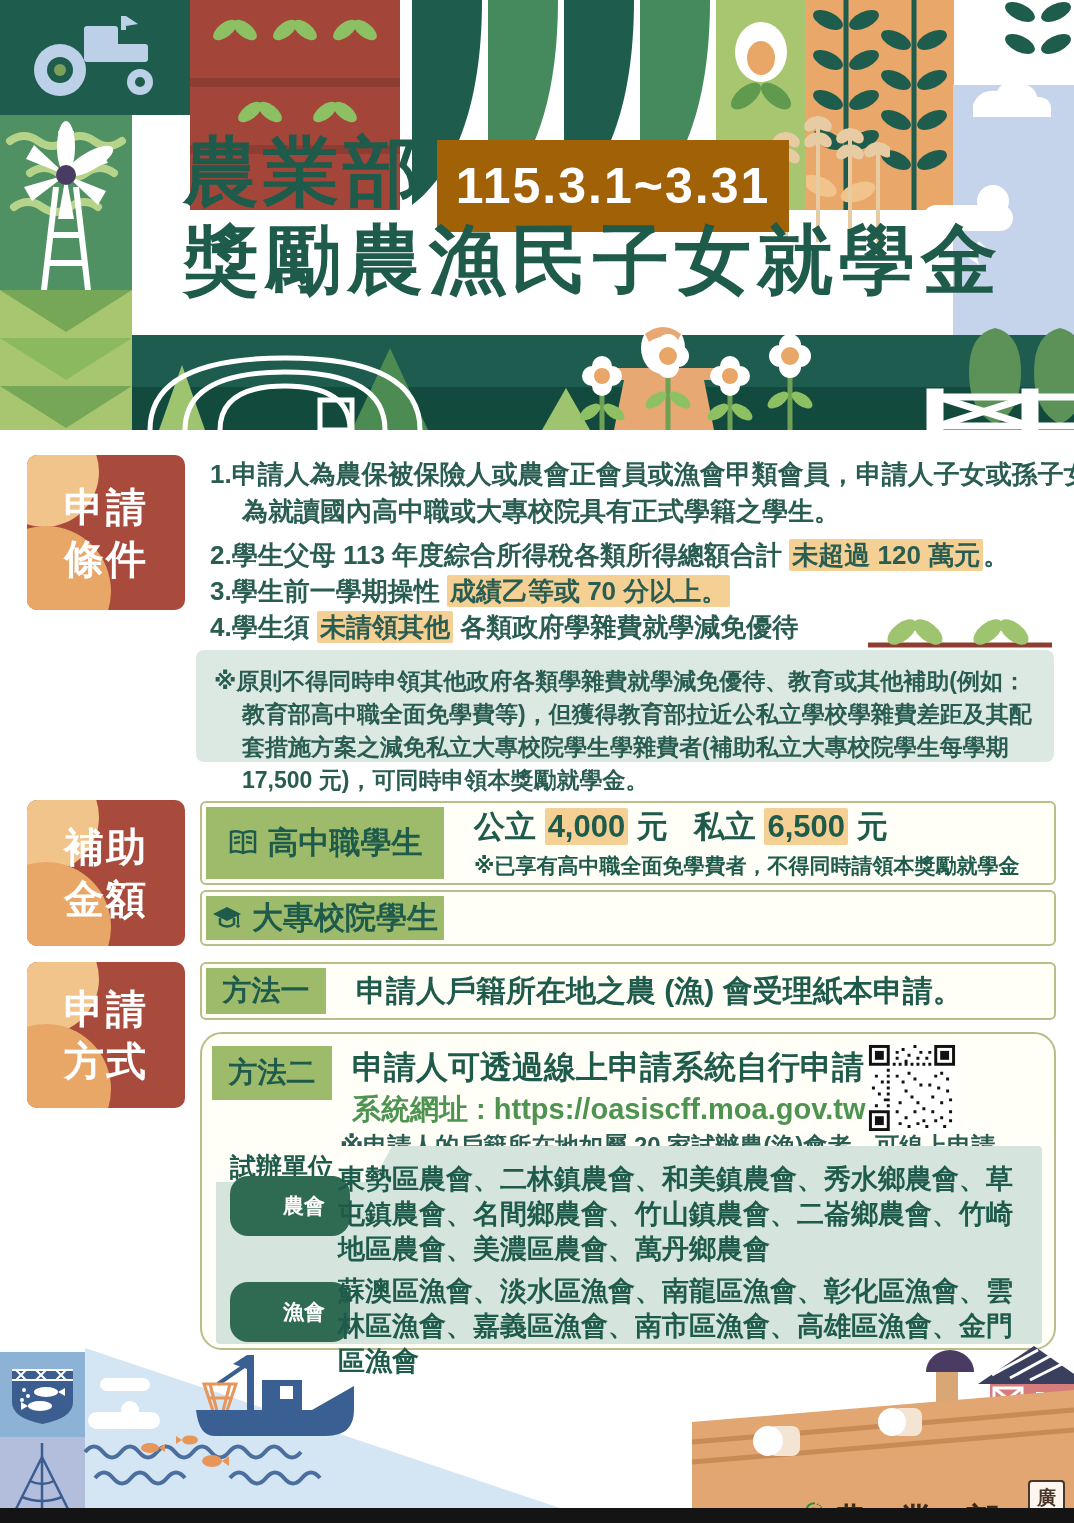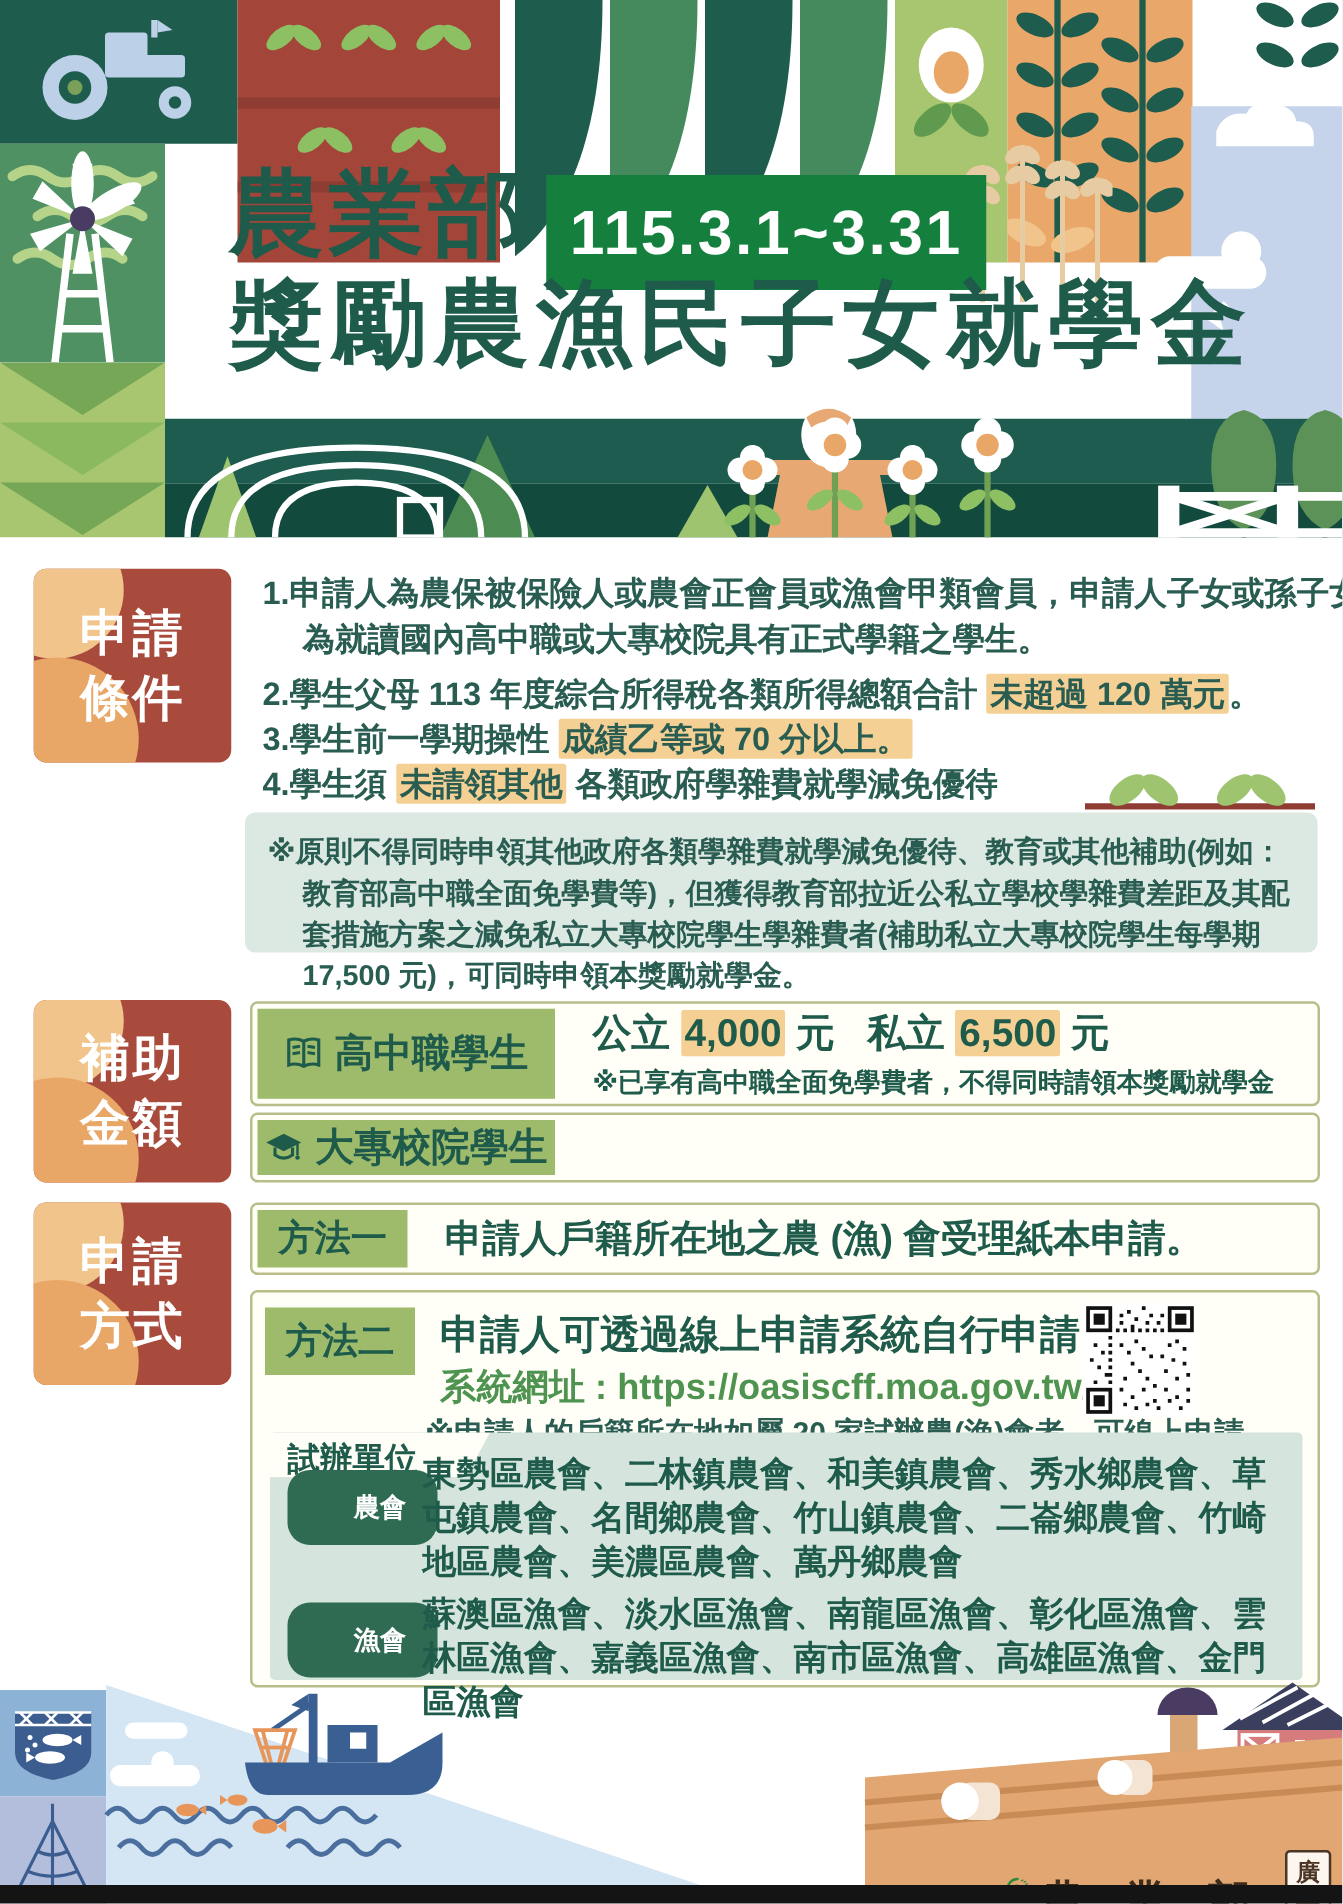--- a/index.html
+++ b/index.html
@@ -3,21 +3,21 @@
 <meta charset="utf-8">
 <style>
   html,body{margin:0;padding:0;background:#e8e8e8;}
   .page{position:relative;width:1074px;height:1523px;background:#ffffff;overflow:hidden;
         font-family:"Liberation Sans","DejaVu Sans",sans-serif;margin:0 auto;}
   .abs{position:absolute;}
   
   .tile{position:absolute;}
   
   .headline{position:absolute;font-weight:800;color:#1f5b4b;line-height:1;letter-spacing:4px;}
-  .date-badge{position:absolute;background:#15803d;color:#fff;display:flex;align-items:center;
+  .date-badge{position:absolute;background:#a16207;color:#fff;display:flex;align-items:center;
               justify-content:center;font-weight:800;font-size:50px;letter-spacing:2px;}
   
   .red-label{position:absolute;background:#a84a3c;border-radius:10px;overflow:hidden;
              display:flex;flex-direction:column;align-items:center;justify-content:center;}
   .red-label .deco1{position:absolute;left:-38px;top:-38px;width:110px;height:110px;
                     border-radius:50%;background:#f0c48a;}
   .red-label .deco2{position:absolute;left:-46px;bottom:-46px;width:130px;height:130px;
                     border-radius:50%;background:#e9a767;}
   .red-label .t{position:relative;z-index:2;color:#fff;font-weight:800;font-size:40px;
                 line-height:1.3;letter-spacing:2px;}
@@ -386,21 +386,21 @@
       </div>
   </div>
 
   <div class="row-box" style="left:200px;top:962px;width:856px;height:58px;">
     <div class="green-label" style="width:120px;font-size:29px;">方法一</div>
     <div class="row-content">
         <div class="amounts" style="font-size:30px;">申請人戶籍所在地之農 (漁) 會受理紙本申請。</div>
       </div>
   </div>
 
-  <div class="row-box" style="left:200px;top:1032px;width:856px;height:318px;display:block;position:absolute;">
+  <div class="row-box" style="left:200px;top:1032px;width:856px;height:318px;display:block;position:absolute;border-radius:22px;">
     <div class="green-label" style="position:absolute;left:10px;top:12px;width:120px;height:54px;font-size:29px;margin:0;">方法二</div>
     <div class="m2-title">申請人可透過線上申請系統自行申請</div>
     <div class="m2-url"><span>系統網址 : </span><span>https://oasiscff.moa.gov.tw/</span></div>
     <div class="m2-note">※申請人的戶籍所在地如屬 20 家試辦農(漁)會者，可線上申請</div>
 
     <svg style="position:absolute;left:664px;top:8px;background:#fff;" width="92" height="92" viewBox="-1 -1 31 31">
       <g fill="#111111">
         <rect x="0" y="0" width="7" height="7"></rect>
           <rect x="22" y="0" width="7" height="7"></rect>
           <rect x="0" y="22" width="7" height="7"></rect>

